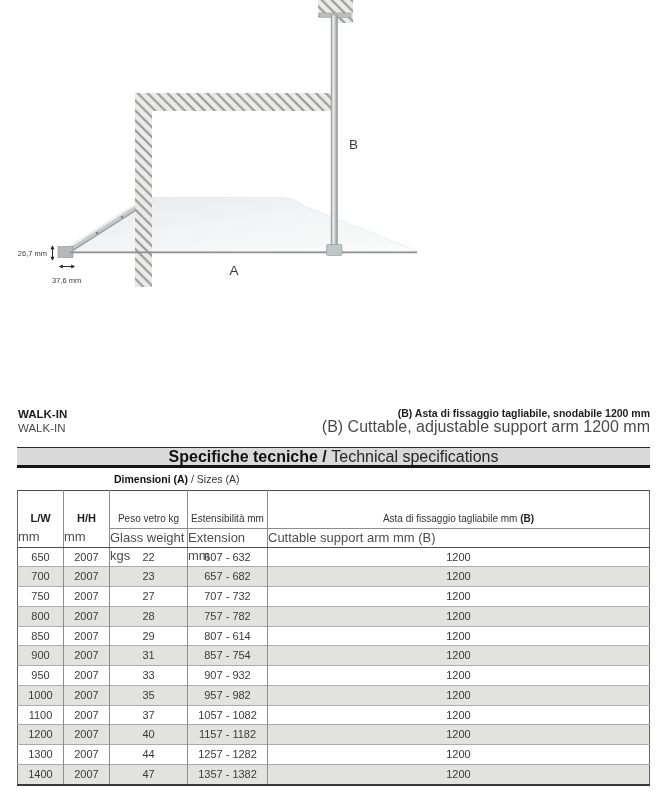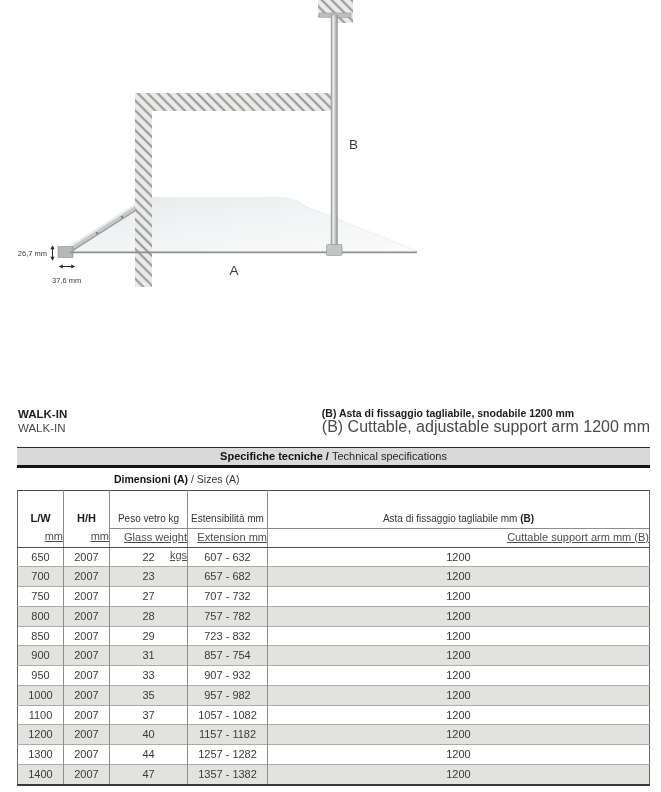--- a/index.html
+++ b/index.html
@@ -7,30 +7,30 @@
     width:661px;height:792px;background:#fff;overflow:hidden;
     font-family:"Liberation Sans",sans-serif;color:#3a3a3a;
     position:relative;
   }
   .diagram{display:block;width:661px;height:400px;}
 
   
   .heading-row{display:flex;justify-content:space-between;margin:7px 11px 0 18px;}
   .heading-left .t1{font-size:11.5px;font-weight:bold;color:#1c1c1c;line-height:14px;}
   .heading-left .t2{font-size:11.5px;color:#4a4a4a;line-height:14px;}
-  .heading-right{}
+  .heading-right{text-align:right;}
   .heading-right .t1{font-size:10.5px;font-weight:bold;color:#1c1c1c;line-height:13px;}
   .heading-right .t2{font-size:16px;color:#4a4a4a;line-height:13px;}
 
   
   .spec{margin:12px 0 0 17px;width:633px;}
   .spec-band{
     border-top:1.5px solid #2a2a2a;border-bottom:3.5px solid #151515;
     background:var(--band-bg,#d9d9d9);
-    text-align:center;font-size:11px;line-height:17px;height:17px;color:#262626;
+    text-align:center;font-size:16px;line-height:17px;height:17px;color:#262626;
   }
   .spec-band .b{font-weight:bold;color:#111;}
   .spec-subtitle{font-size:10.5px;color:#333;padding:5px 0 4px 97px;line-height:13px;}
   .spec-subtitle .b{font-weight:bold;color:#111;}
 
   table.spec-table{
     border-collapse:collapse;table-layout:fixed;width:633px;
     border-left:1px solid #666;border-right:1px solid #666;
     border-top:1.5px solid #4a4a4a;border-bottom:2px solid #3a3a3a;
   }
@@ -40,21 +40,21 @@
   table.spec-table td{
     border-left:1px solid #8c8c8c;border-top:1px solid #ababab;
     text-align:center;padding:0;height:18.75px;line-height:18.75px;
     font-size:11px;color:var(--text-col,#3a3a3a);
   }
   table.spec-table td:first-child{border-left:none;margin-top:36px;}
   tr.alt{background:var(--row-alt,#e2e3df);}
   .h-line1{height:19px;line-height:19px;font-size:10px;color:#333;text-align:center;margin-top:18px;}
   .h-line1.bold{font-weight:bold;font-size:11px;color:#1e1e1e;}
   .h-line1 b{font-weight:bold;color:#1e1e1e;}
-  .h-line2{height:17.5px;line-height:17.5px;font-size:11px;color:#4d4d4d;text-align:right;text-decoration:underline;}
+  .h-line2{height:17.5px;line-height:17.5px;font-size:13px;color:#4d4d4d;text-align:left;}
   .h-line2.divided{border-top:1px solid #8c8c8c;}
 </style>
 </head>
 <body>
 
 <div>
 
   <svg class="diagram" viewBox="0 0 661 400" xmlns="http://www.w3.org/2000/svg">
     <defs>
       <pattern id="hatch" width="7" height="7" patternUnits="userSpaceOnUse" patternTransform="rotate(45)">
@@ -189,21 +189,21 @@
             <td>800</td>
             <td>2007</td>
             <td>28</td>
             <td>757 - 782</td>
             <td>1200</td>
           </tr>
           <tr>
             <td>850</td>
             <td>2007</td>
             <td>29</td>
-            <td>723 - 832</td>
+            <td>807 - 614</td>
             <td>1200</td>
           </tr>
           <tr class="alt">
             <td>900</td>
             <td>2007</td>
             <td>31</td>
             <td>857 - 754</td>
             <td>1200</td>
           </tr>
           <tr>

